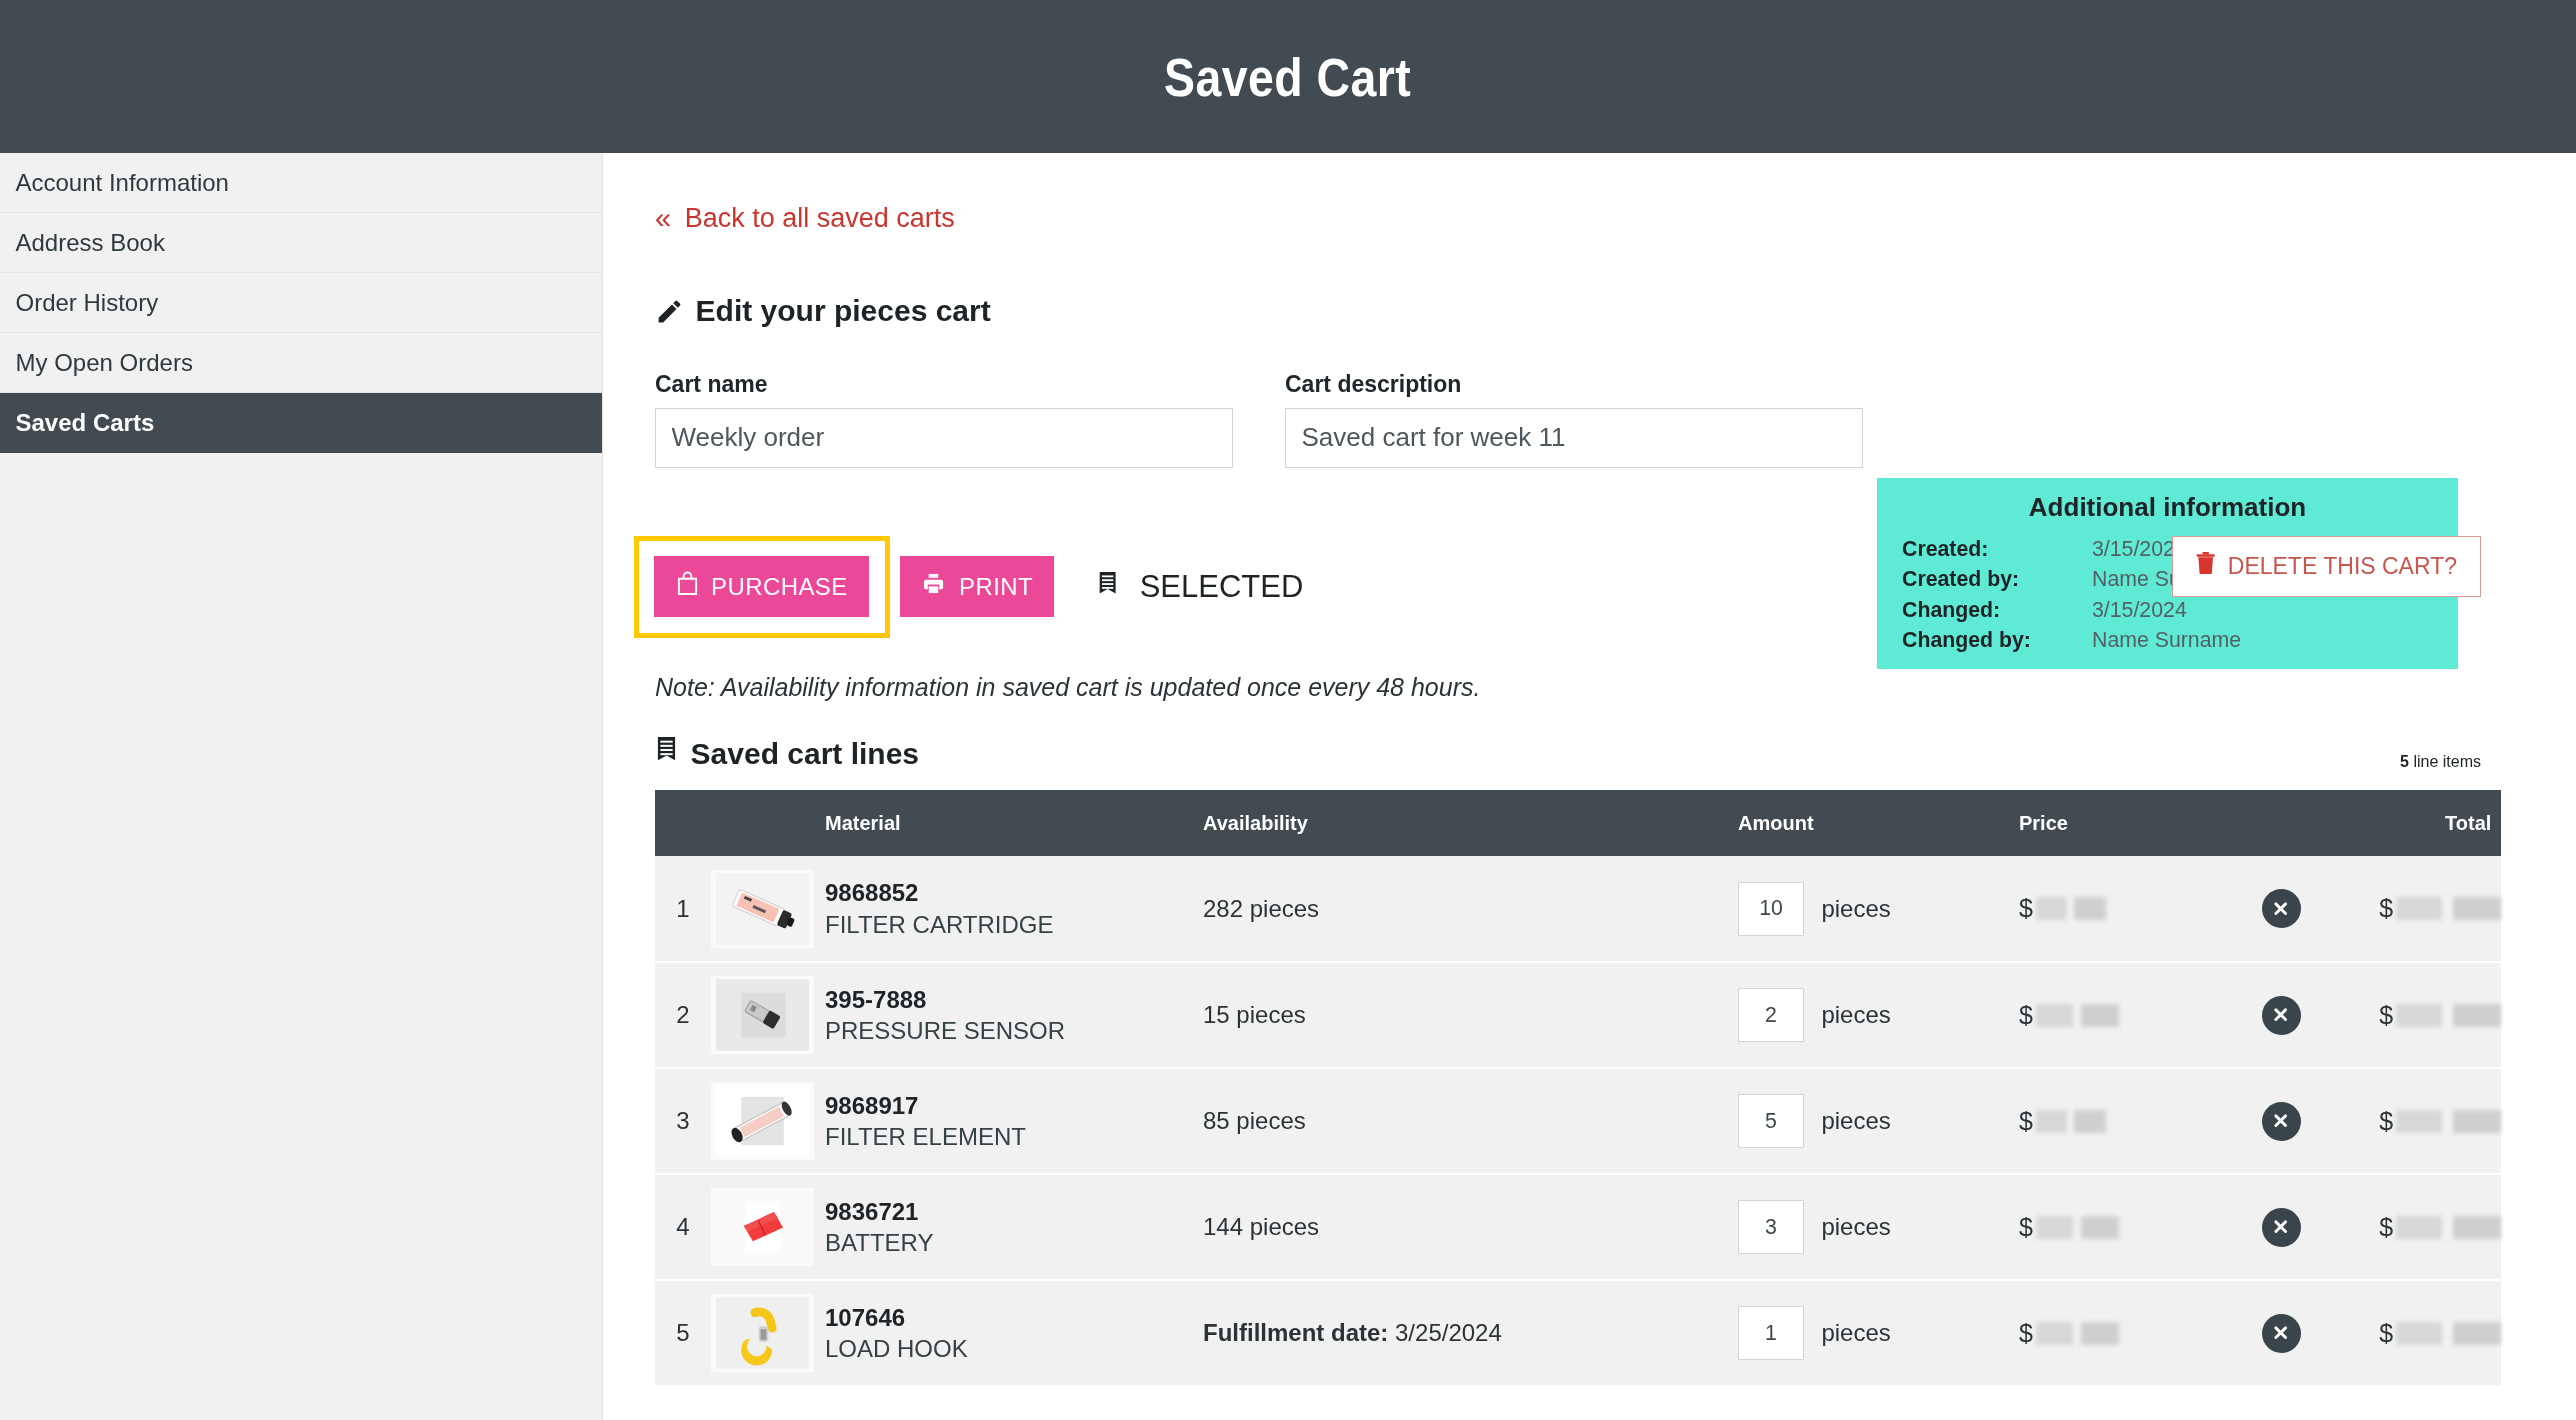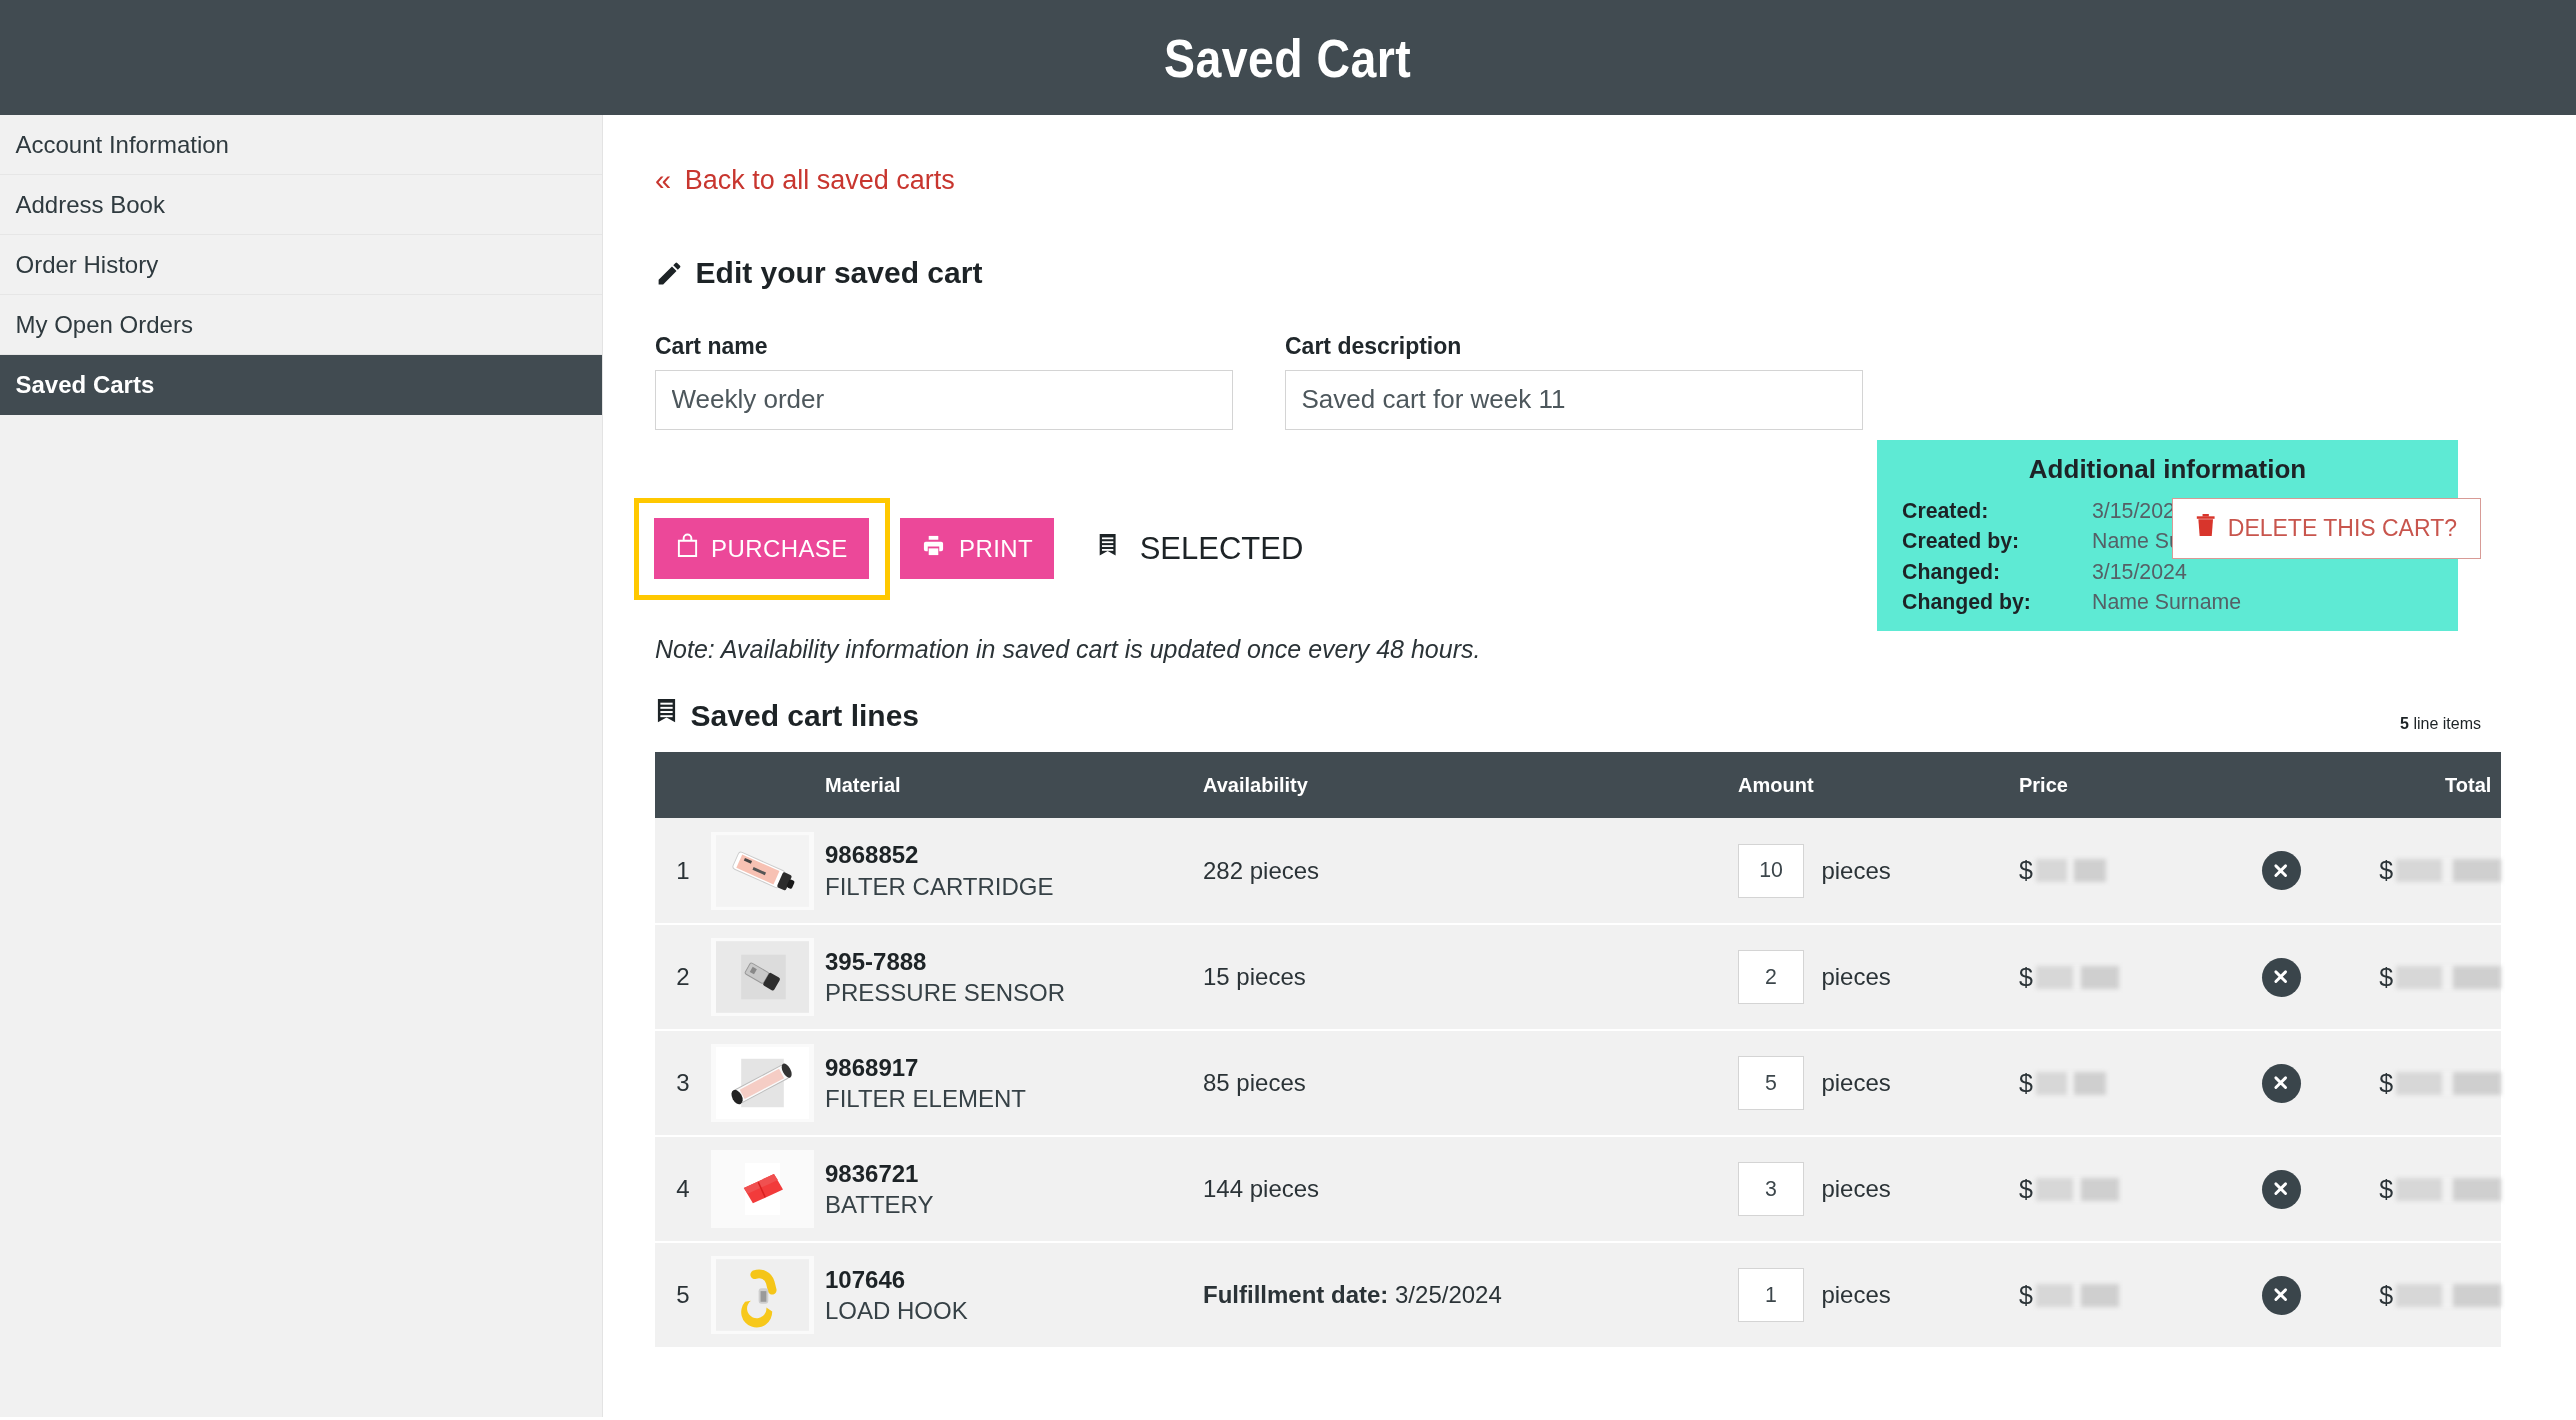--- a/index.html
+++ b/index.html
@@ -5,21 +5,21 @@
   * { box-sizing: border-box; margin: 0; padding: 0; }
   html, body {
     width: 2576px; height: 1421px;
     background: #ffffff;
     font-family: "Liberation Sans", sans-serif;
     overflow: hidden;
   }
 
   
   .page-header {
-    width: 2576px; height: 115px;
+    width: 2576px; height: 153px;
     background: #414b51;
     display: flex; align-items: center; justify-content: center;
   }
   .page-header h1 {
     color: #ffffff;
     font-size: 54px;
     font-weight: bold;
     letter-spacing: 0.5px;
     transform: scaleX(0.86);
   }
@@ -283,21 +283,21 @@
       <span class="chev">«</span>
       <span>Back to all saved carts</span>
     </a>
 
     <div class="edit-head">
       <span>
         <svg width="29" height="29" viewBox="0 0 24 24" fill="#1d2326">
           <path d="M3 17.25V21h3.75L17.81 9.94l-3.75-3.75L3 17.25zM20.71 7.04a1 1 0 0 0 0-1.41l-2.34-2.34a1 1 0 0 0-1.41 0l-1.83 1.83 3.75 3.75 1.83-1.83z"></path>
         </svg>
       </span>
-      <span>Edit your saved cart</span>
+      <span>Edit your pieces cart</span>
     </div>
 
     <div class="form-row">
       <div class="field">
         <label>Cart name</label>
         <input id="cart-name-field" type="text" value="Weekly order" style="">
       </div>
       <div class="field">
         <label>Cart description</label>
         <input id="cart-desc-field" type="text" value="Saved cart for week 11" style="">

